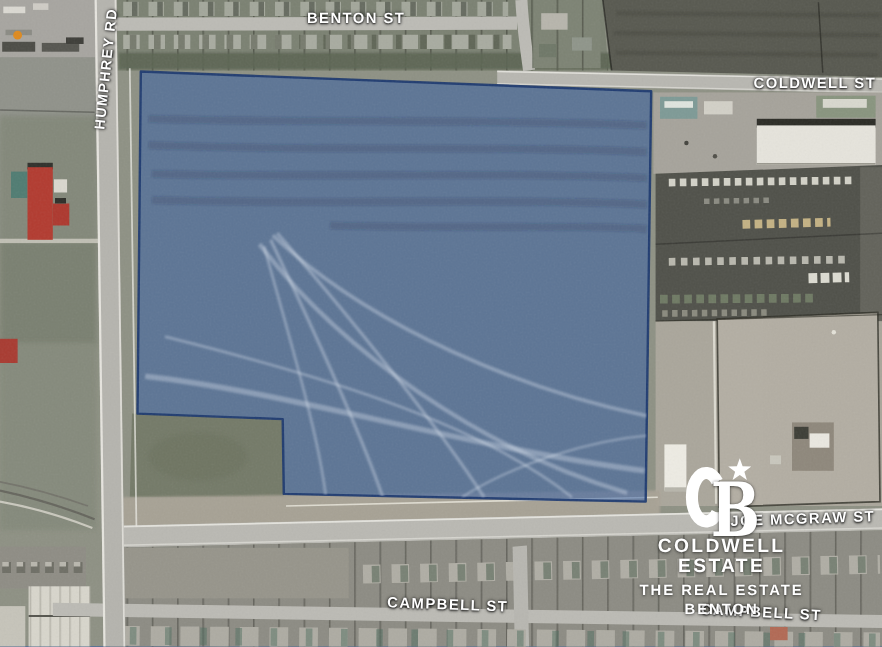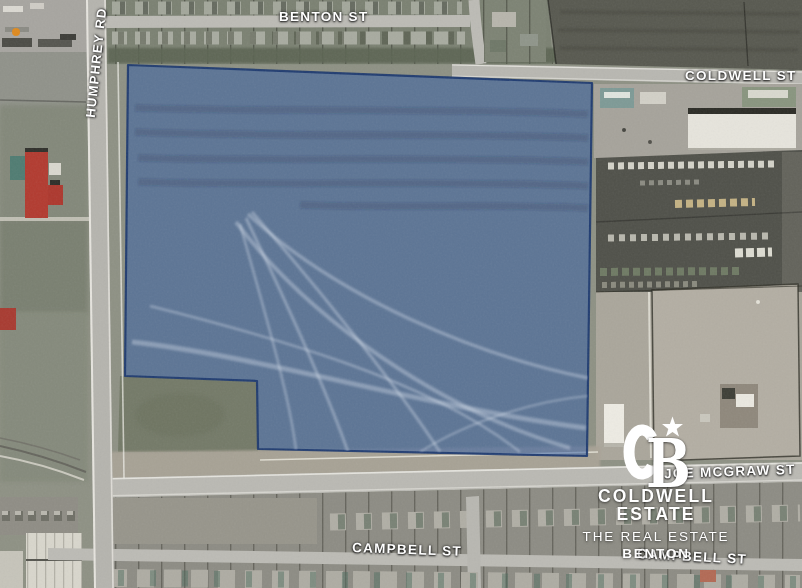--- a/index.html
+++ b/index.html
@@ -21,21 +21,21 @@
   }
   .label-joemcgraw{left:664px;top:465px;transform:rotate(-2deg);}
   .label-campbell-w{left:352px;top:543px;transform:rotate(2deg);}
   .label-campbell-e{left:637px;top:550px;transform:rotate(3deg);}
   .logo{
     position:absolute;left:556px;top:410px;width:200px;z-index:10;color:#fff;
     text-align:center;text-shadow:0 1px 3px rgba(0,0,0,.5),0 0 2px rgba(0,0,0,.35);
   }
   .logo .monogram{position:absolute;left:55px;top:0;width:100px;height:84px;}
   .logo .company{margin-top:78px;font-size:17.5px;font-weight:bold;letter-spacing:2.1px;line-height:1;}
-  .logo .tagline1{margin-top:7px;font-size:13.5px;font-weight:normal;letter-spacing:1.8px;line-height:1;}
+  .logo .tagline1{margin-top:7px;font-size:13.5px;font-weight:bold;letter-spacing:1.8px;line-height:1;}
   .logo .tagline2{margin-top:3px;font-size:13.5px;font-weight:bold;letter-spacing:1.8px;line-height:1;}
   .mono-b{font-family:"DejaVu Serif","Liberation Serif",serif;font-weight:bold;}
 </style>
 </head>
 <body>
 
 <div id="stage">
 
 <svg class="scene" width="802" height="588" viewBox="0 0 802 588">
   <defs>

